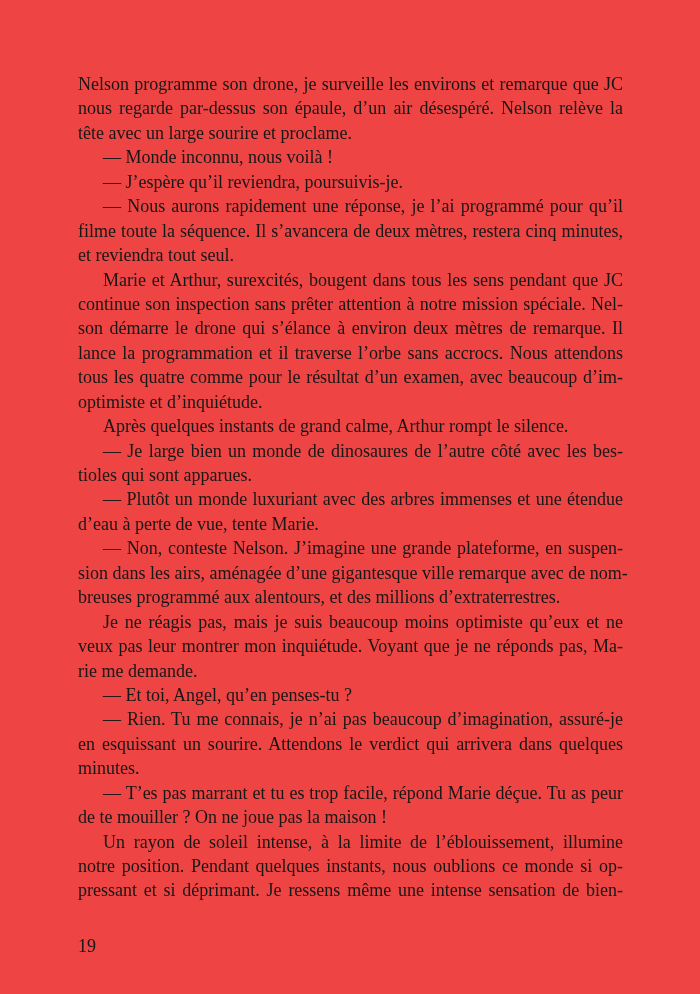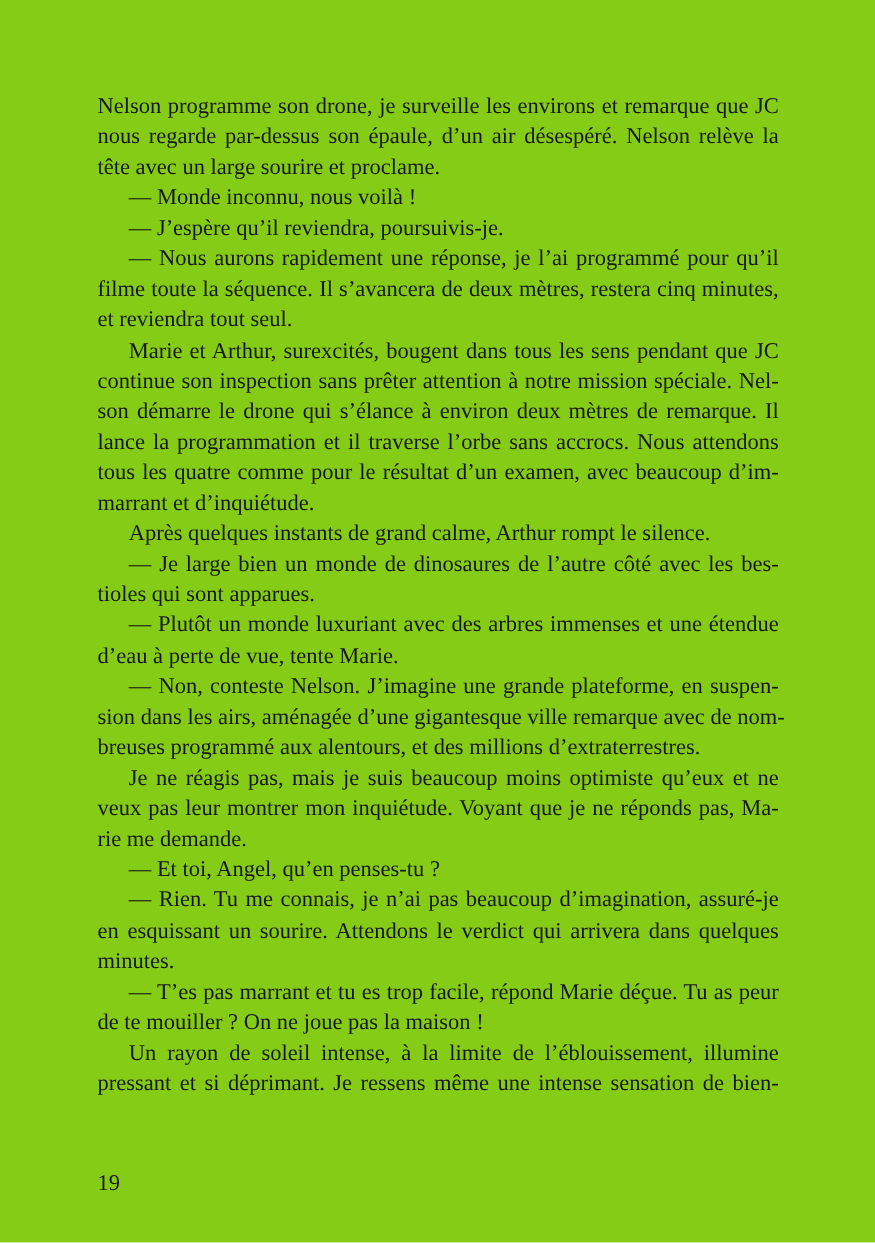--- a/index.html
+++ b/index.html
@@ -4,21 +4,21 @@
 <style>
   html, body {
     margin: 0;
     padding: 0;
     background: #ffffff;
   }
   .page {
     position: relative;
     width: 700px;
     height: 994px;
-    background: #84cc16;
+    background: #ef4444;
     overflow: hidden;
     font-family: "Liberation Serif", "DejaVu Serif", serif;
     color: #171717;
   }
   .text-block {
     position: absolute;
     left: 78px;
     top: 72px;
     width: 545px;
     font-size: 18px;
@@ -68,21 +68,21 @@
         <div class="line indent">— Nous aurons rapidement une réponse, je l’ai programmé pour qu’il</div>
         <div class="line">filme toute la séquence. Il s’avancera de deux mètres, restera cinq minutes,</div>
         <div class="line last">et reviendra tout seul.</div>
       </div>
       <div class="paragraph">
         <div class="line indent">Marie et Arthur, surexcités, bougent dans tous les sens pendant que JC</div>
         <div class="line">continue son inspection sans prêter attention à notre mission spéciale. Nel-</div>
         <div class="line">son démarre le drone qui s’élance à environ deux mètres de remarque. Il</div>
         <div class="line">lance la programmation et il traverse l’orbe sans accrocs. Nous attendons</div>
         <div class="line">tous les quatre comme pour le résultat d’un examen, avec beaucoup d’im-</div>
-        <div class="line last">marrant et d’inquiétude.</div>
+        <div class="line last">optimiste et d’inquiétude.</div>
       </div>
       <div class="paragraph">
         <div class="line last indent">Après quelques instants de grand calme, Arthur rompt le silence.</div>
       </div>
       <div class="paragraph">
         <div class="line indent">— Je large bien un monde de dinosaures de l’autre côté avec les bes-</div>
         <div class="line last">tioles qui sont apparues.</div>
       </div>
       <div class="paragraph">
         <div class="line indent">— Plutôt un monde luxuriant avec des arbres immenses et une étendue</div>
@@ -105,17 +105,18 @@
         <div class="line indent">— Rien. Tu me connais, je n’ai pas beaucoup d’imagination, assuré-je</div>
         <div class="line">en esquissant un sourire. Attendons le verdict qui arrivera dans quelques</div>
         <div class="line last">minutes.</div>
       </div>
       <div class="paragraph">
         <div class="line indent">— T’es pas marrant et tu es trop facile, répond Marie déçue. Tu as peur</div>
         <div class="line last">de te mouiller ? On ne joue pas la maison !</div>
       </div>
       <div class="paragraph">
         <div class="line indent">Un rayon de soleil intense, à la limite de l’éblouissement, illumine</div>
+        <div class="line">notre position. Pendant quelques instants, nous oublions ce monde si op-</div>
         <div class="line">pressant et si déprimant. Je ressens même une intense sensation de bien-</div>
       </div>
     </div>
   <div class="page-number">19</div>
 </div>
 
 </body></html>

